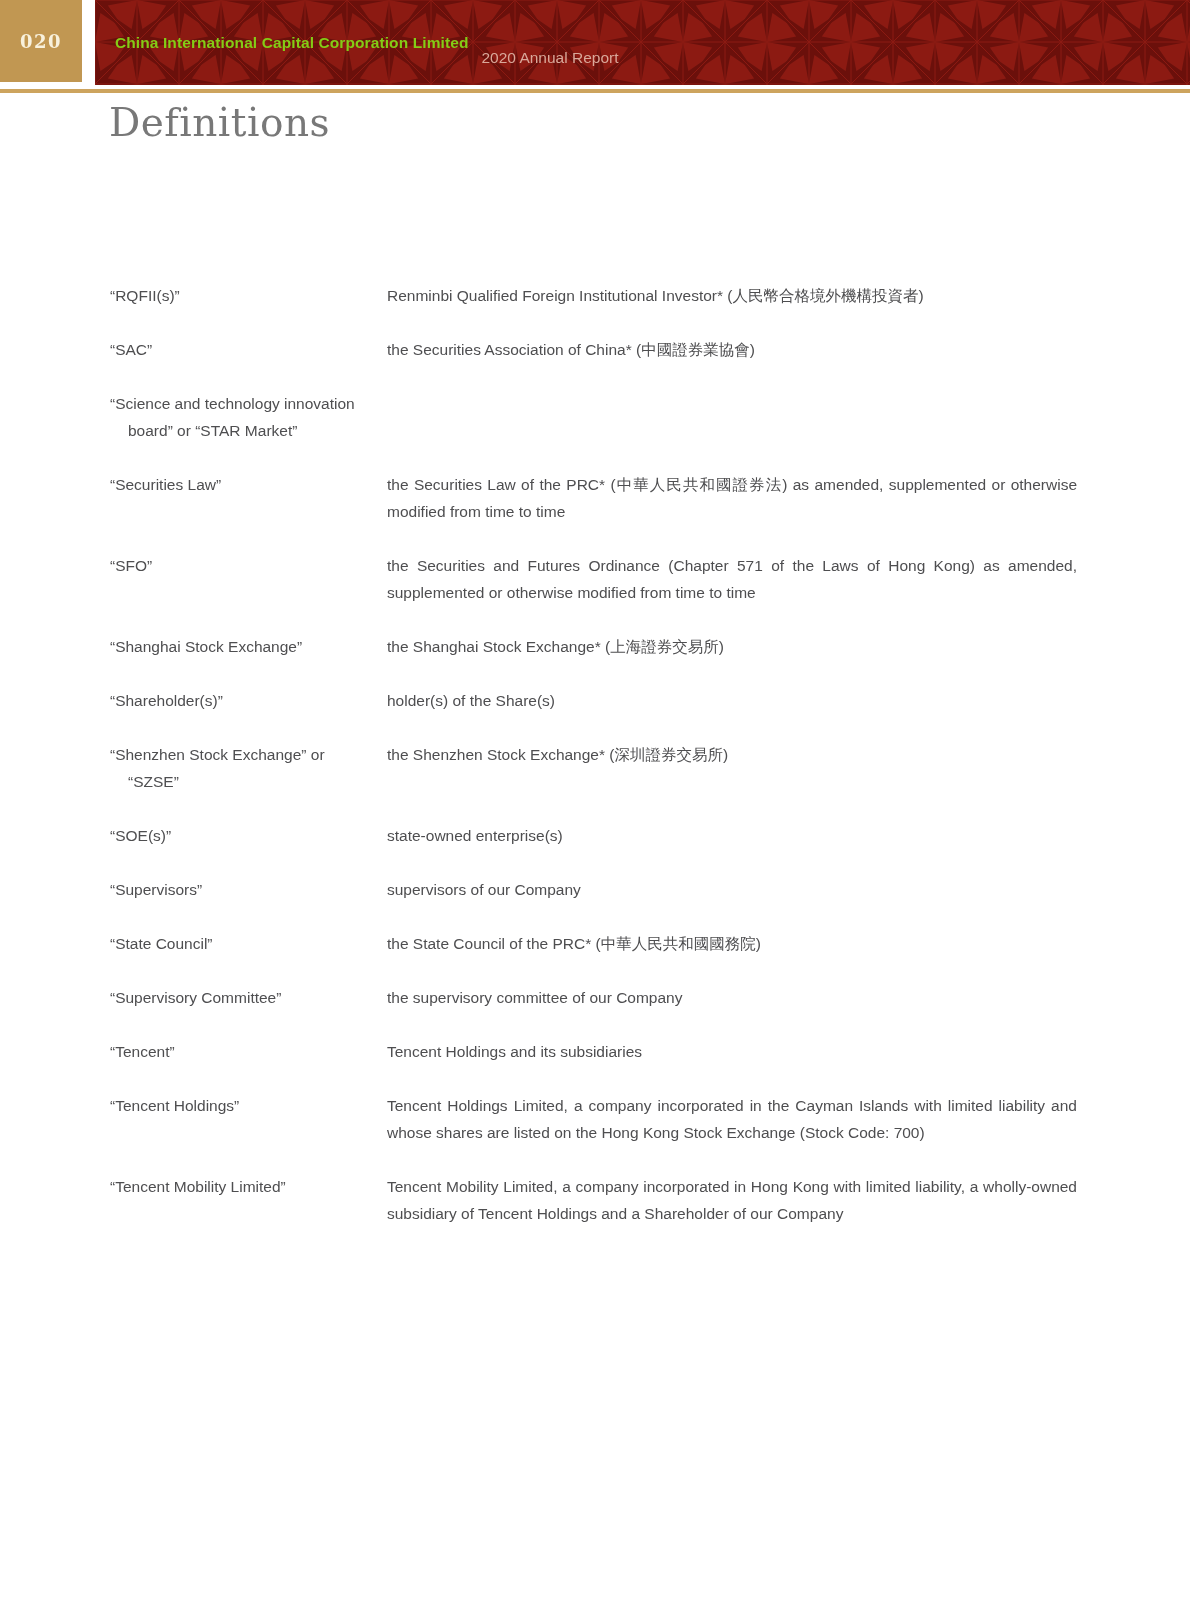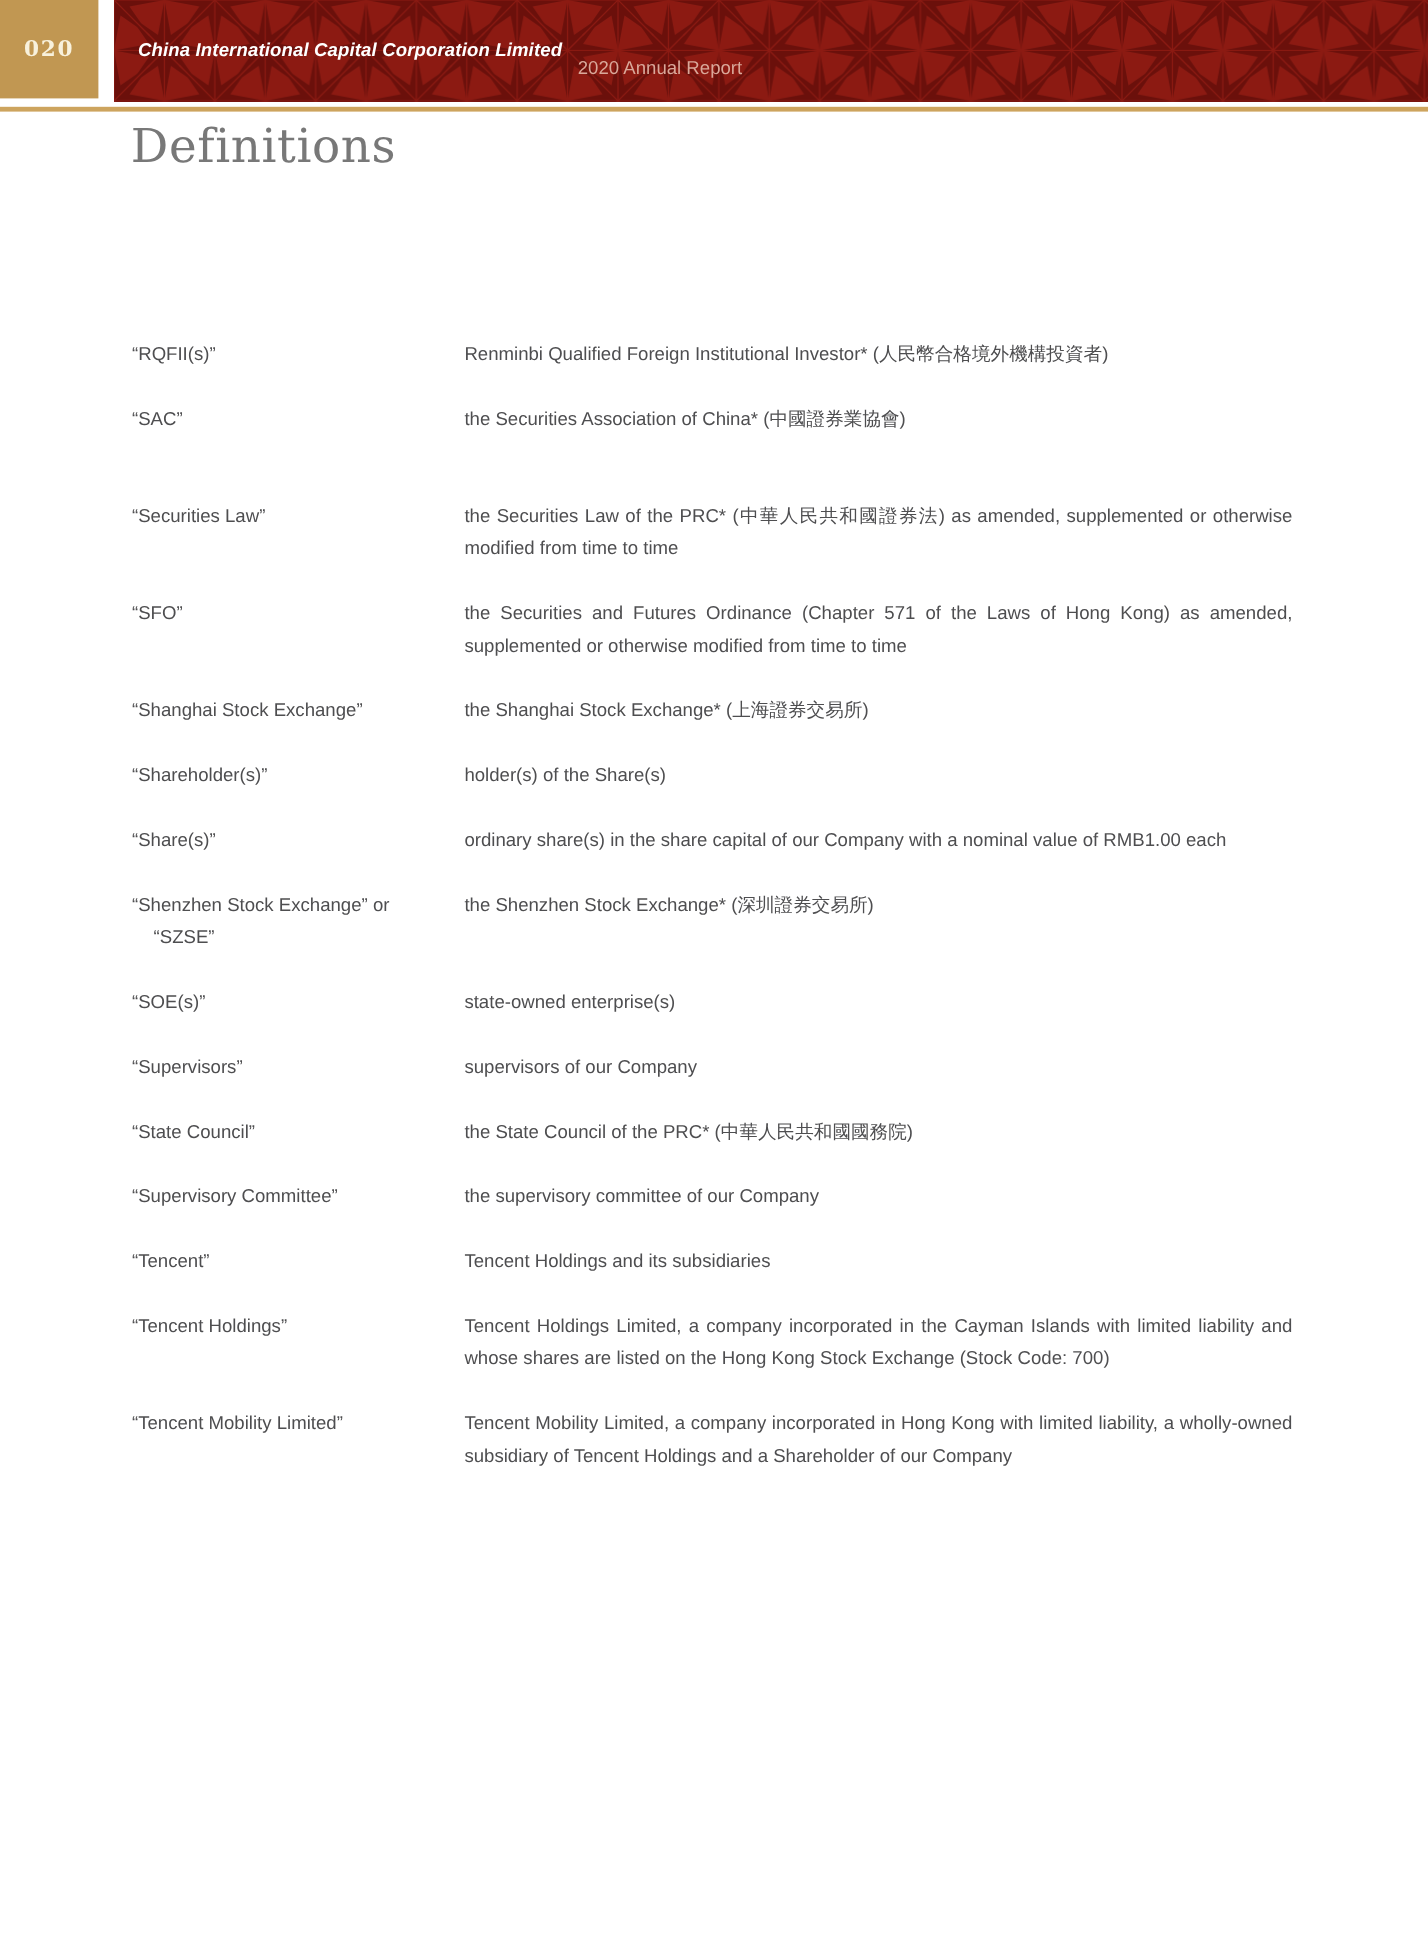--- a/index.html
+++ b/index.html
@@ -27,21 +27,21 @@
   }
   .banner {
     position: absolute; left: 95px; top: 0; right: 0; height: 85px;
     background: #8C1A12; overflow: hidden;
   }
   .banner svg.pattern { position: absolute; left: 0; top: 0; width: 100%; height: 100%; display: block; }
   .banner-text {
     position: absolute; left: 20px; top: 0; height: 100%;
     display: flex; align-items: center; z-index: 2; white-space: nowrap;
   }
-  .company { color: #ffffff; font-weight: 700; font-size: 15.5px; letter-spacing: 0.1px; font-style: italic; }
+  .company { color: #84cc16; font-weight: 700; font-size: 15.5px; letter-spacing: 0.1px; }
   .report  { color: #D9A89A; font-weight: 400; font-size: 15.5px; margin-left: 13px; margin-top: 31px; }
   .gold-rule {
     position: absolute; left: 0; top: 89px; width: 100%; height: 4px;
     background: #CDA45E;
   }
 
   
   h1.page-title {
     position: absolute; left: 109px; top: 104px; margin: 0;
     font-family: "DejaVu Serif", serif;
@@ -118,40 +118,37 @@
   <main class="defs" id="defs">
       <div class="def-row">
         <span class="def-term">“RQFII(s)”</span>
         <span class="def-text">Renminbi Qualified Foreign Institutional Investor* (人民幣合格境外機構投資者)</span>
       </div>
       <div class="def-row">
         <span class="def-term">“SAC”</span>
         <span class="def-text">the Securities Association of China* (中國證券業協會)</span>
       </div>
       <div class="def-row">
+        <span class="def-term">“Science and technology innovation board” or “STAR Market”</span>
       </div>
       <div class="def-row">
         <span class="def-term">“Securities Law”</span>
         <span class="def-text">the Securities Law of the PRC* (中華人民共和國證券法) as amended, supplemented or otherwise modified from time to time</span>
       </div>
       <div class="def-row">
         <span class="def-term">“SFO”</span>
         <span class="def-text">the Securities and Futures Ordinance (Chapter 571 of the Laws of Hong Kong) as amended, supplemented or otherwise modified from time to time</span>
       </div>
       <div class="def-row">
         <span class="def-term">“Shanghai Stock Exchange”</span>
         <span class="def-text">the Shanghai Stock Exchange* (上海證券交易所)</span>
       </div>
       <div class="def-row">
         <span class="def-term">“Shareholder(s)”</span>
         <span class="def-text">holder(s) of the Share(s)</span>
-      </div>
-      <div class="def-row">
-        <span class="def-term">“Share(s)”</span>
-        <span class="def-text">ordinary share(s) in the share capital of our Company with a nominal value of RMB1.00 each</span>
       </div>
       <div class="def-row">
         <span class="def-term">“Shenzhen Stock Exchange” or “SZSE”</span>
         <span class="def-text">the Shenzhen Stock Exchange* (深圳證券交易所)</span>
       </div>
       <div class="def-row">
         <span class="def-term">“SOE(s)”</span>
         <span class="def-text">state-owned enterprise(s)</span>
       </div>
       <div class="def-row">

